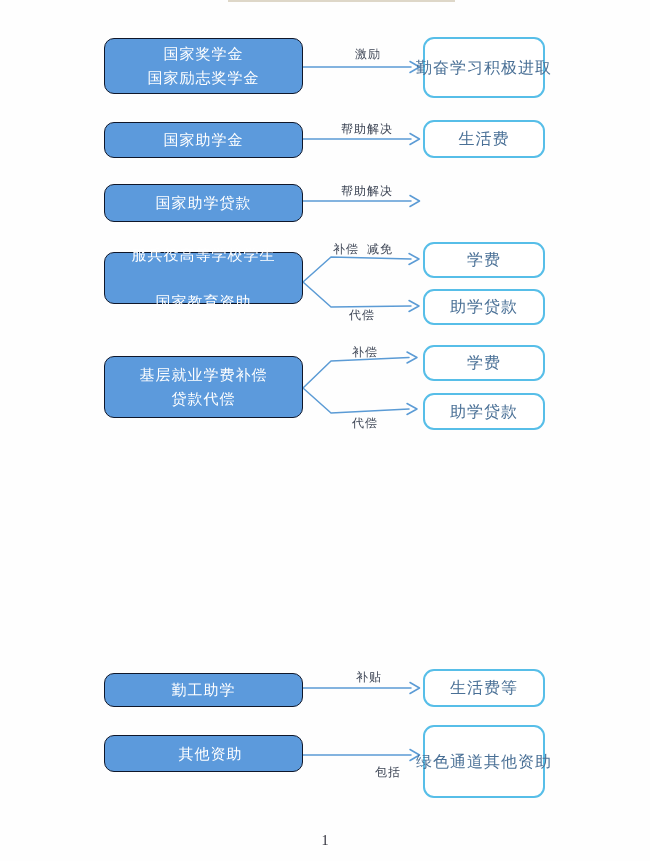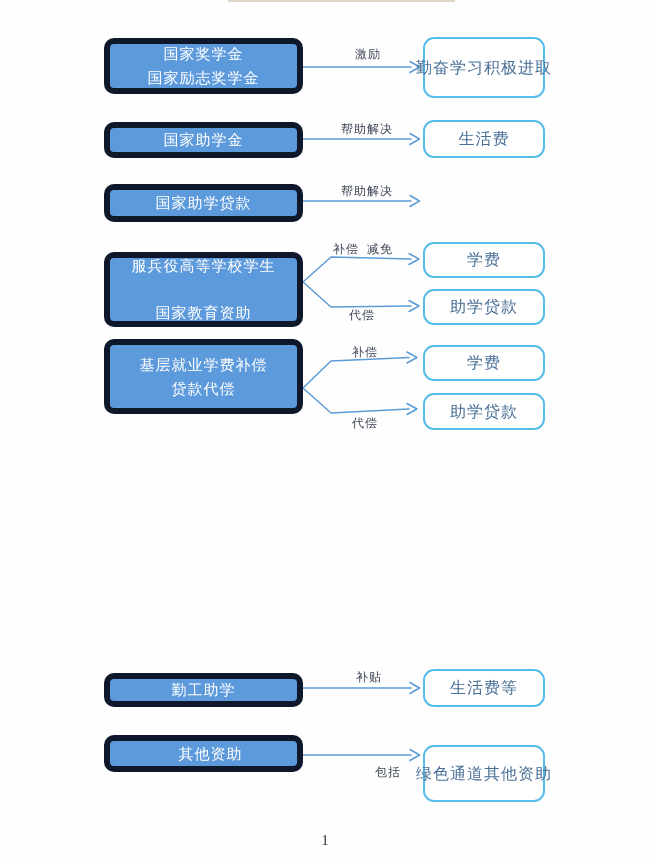--- a/index.html
+++ b/index.html
@@ -22,21 +22,21 @@
     position: absolute;
     top: 0; left: 0;
     width: 650px; height: 861px;
     pointer-events: none;
   }
   .src-box {
     position: absolute;
     left: 104px;
     width: 199px;
     background: #5c9adc;
-    border: 6px solid #0f172a;
+    border: 1px solid #0f172a;
     border-radius: 10px;
     box-sizing: border-box;
     display: flex;
     flex-direction: column;
     align-items: center;
     justify-content: center;
     color: #ffffff;
     font-size: 15px;
     letter-spacing: 1px;
     line-height: 24px;
@@ -128,34 +128,34 @@
   <div class="edge-label" style="left:367px;top:129px;">帮助解决</div>
   <div class="dst-box" style="top:120px;height:38px;">
     <span class="box-line">生活费</span>
   </div>
 
   <div class="src-box" style="top:184px;height:38px;">
     <span class="box-line">国家助学贷款</span>
   </div>
   <div class="edge-label" style="left:367px;top:191px;">帮助解决</div>
 
-  <div class="src-box" style="top:252px;height:75px;gap:23px;">
+  <div class="src-box" style="top:252px;height:52px;gap:23px;">
     <span class="box-line">服兵役高等学校学生</span>
     <span class="box-line">国家教育资助</span>
   </div>
   <div class="edge-label" style="left:363px;top:249px;">补偿  减免</div>
   <div class="dst-box" style="top:242px;height:36px;">
     <span class="box-line">学费</span>
   </div>
   <div class="edge-label" style="left:362px;top:315px;">代偿</div>
   <div class="dst-box" style="top:289px;height:36px;">
     <span class="box-line">助学贷款</span>
   </div>
 
-  <div class="src-box" style="top:339px;height:75px;">
+  <div class="src-box" style="top:356px;height:62px;">
     <span class="box-line">基层就业学费补偿</span>
     <span class="box-line">贷款代偿</span>
   </div>
   <div class="edge-label" style="left:365px;top:352px;">补偿</div>
   <div class="dst-box" style="top:345px;height:36px;">
     <span class="box-line">学费</span>
   </div>
   <div class="edge-label" style="left:365px;top:423px;">代偿</div>
   <div class="dst-box" style="top:393px;height:37px;">
     <span class="box-line">助学贷款</span>
@@ -166,20 +166,20 @@
   </div>
   <div class="edge-label" style="left:369px;top:677px;">补贴</div>
   <div class="dst-box" style="top:669px;height:38px;">
     <span class="box-line">生活费等</span>
   </div>
 
   <div class="src-box" style="top:735px;height:37px;padding-left:14px;">
     <span class="box-line">其他资助</span>
   </div>
   <div class="edge-label" style="left:388px;top:744px;margin-top:28px;">包括</div>
-  <div class="dst-box" style="top:745px;height:57px;">
+  <div class="dst-box" style="top:725px;height:73px;">
     <span class="box-line">绿色通道</span>
     <span class="box-line">其他资助</span>
   </div>
 
   <div class="page-number">1</div>
 
 </div>
 
 </body></html>

